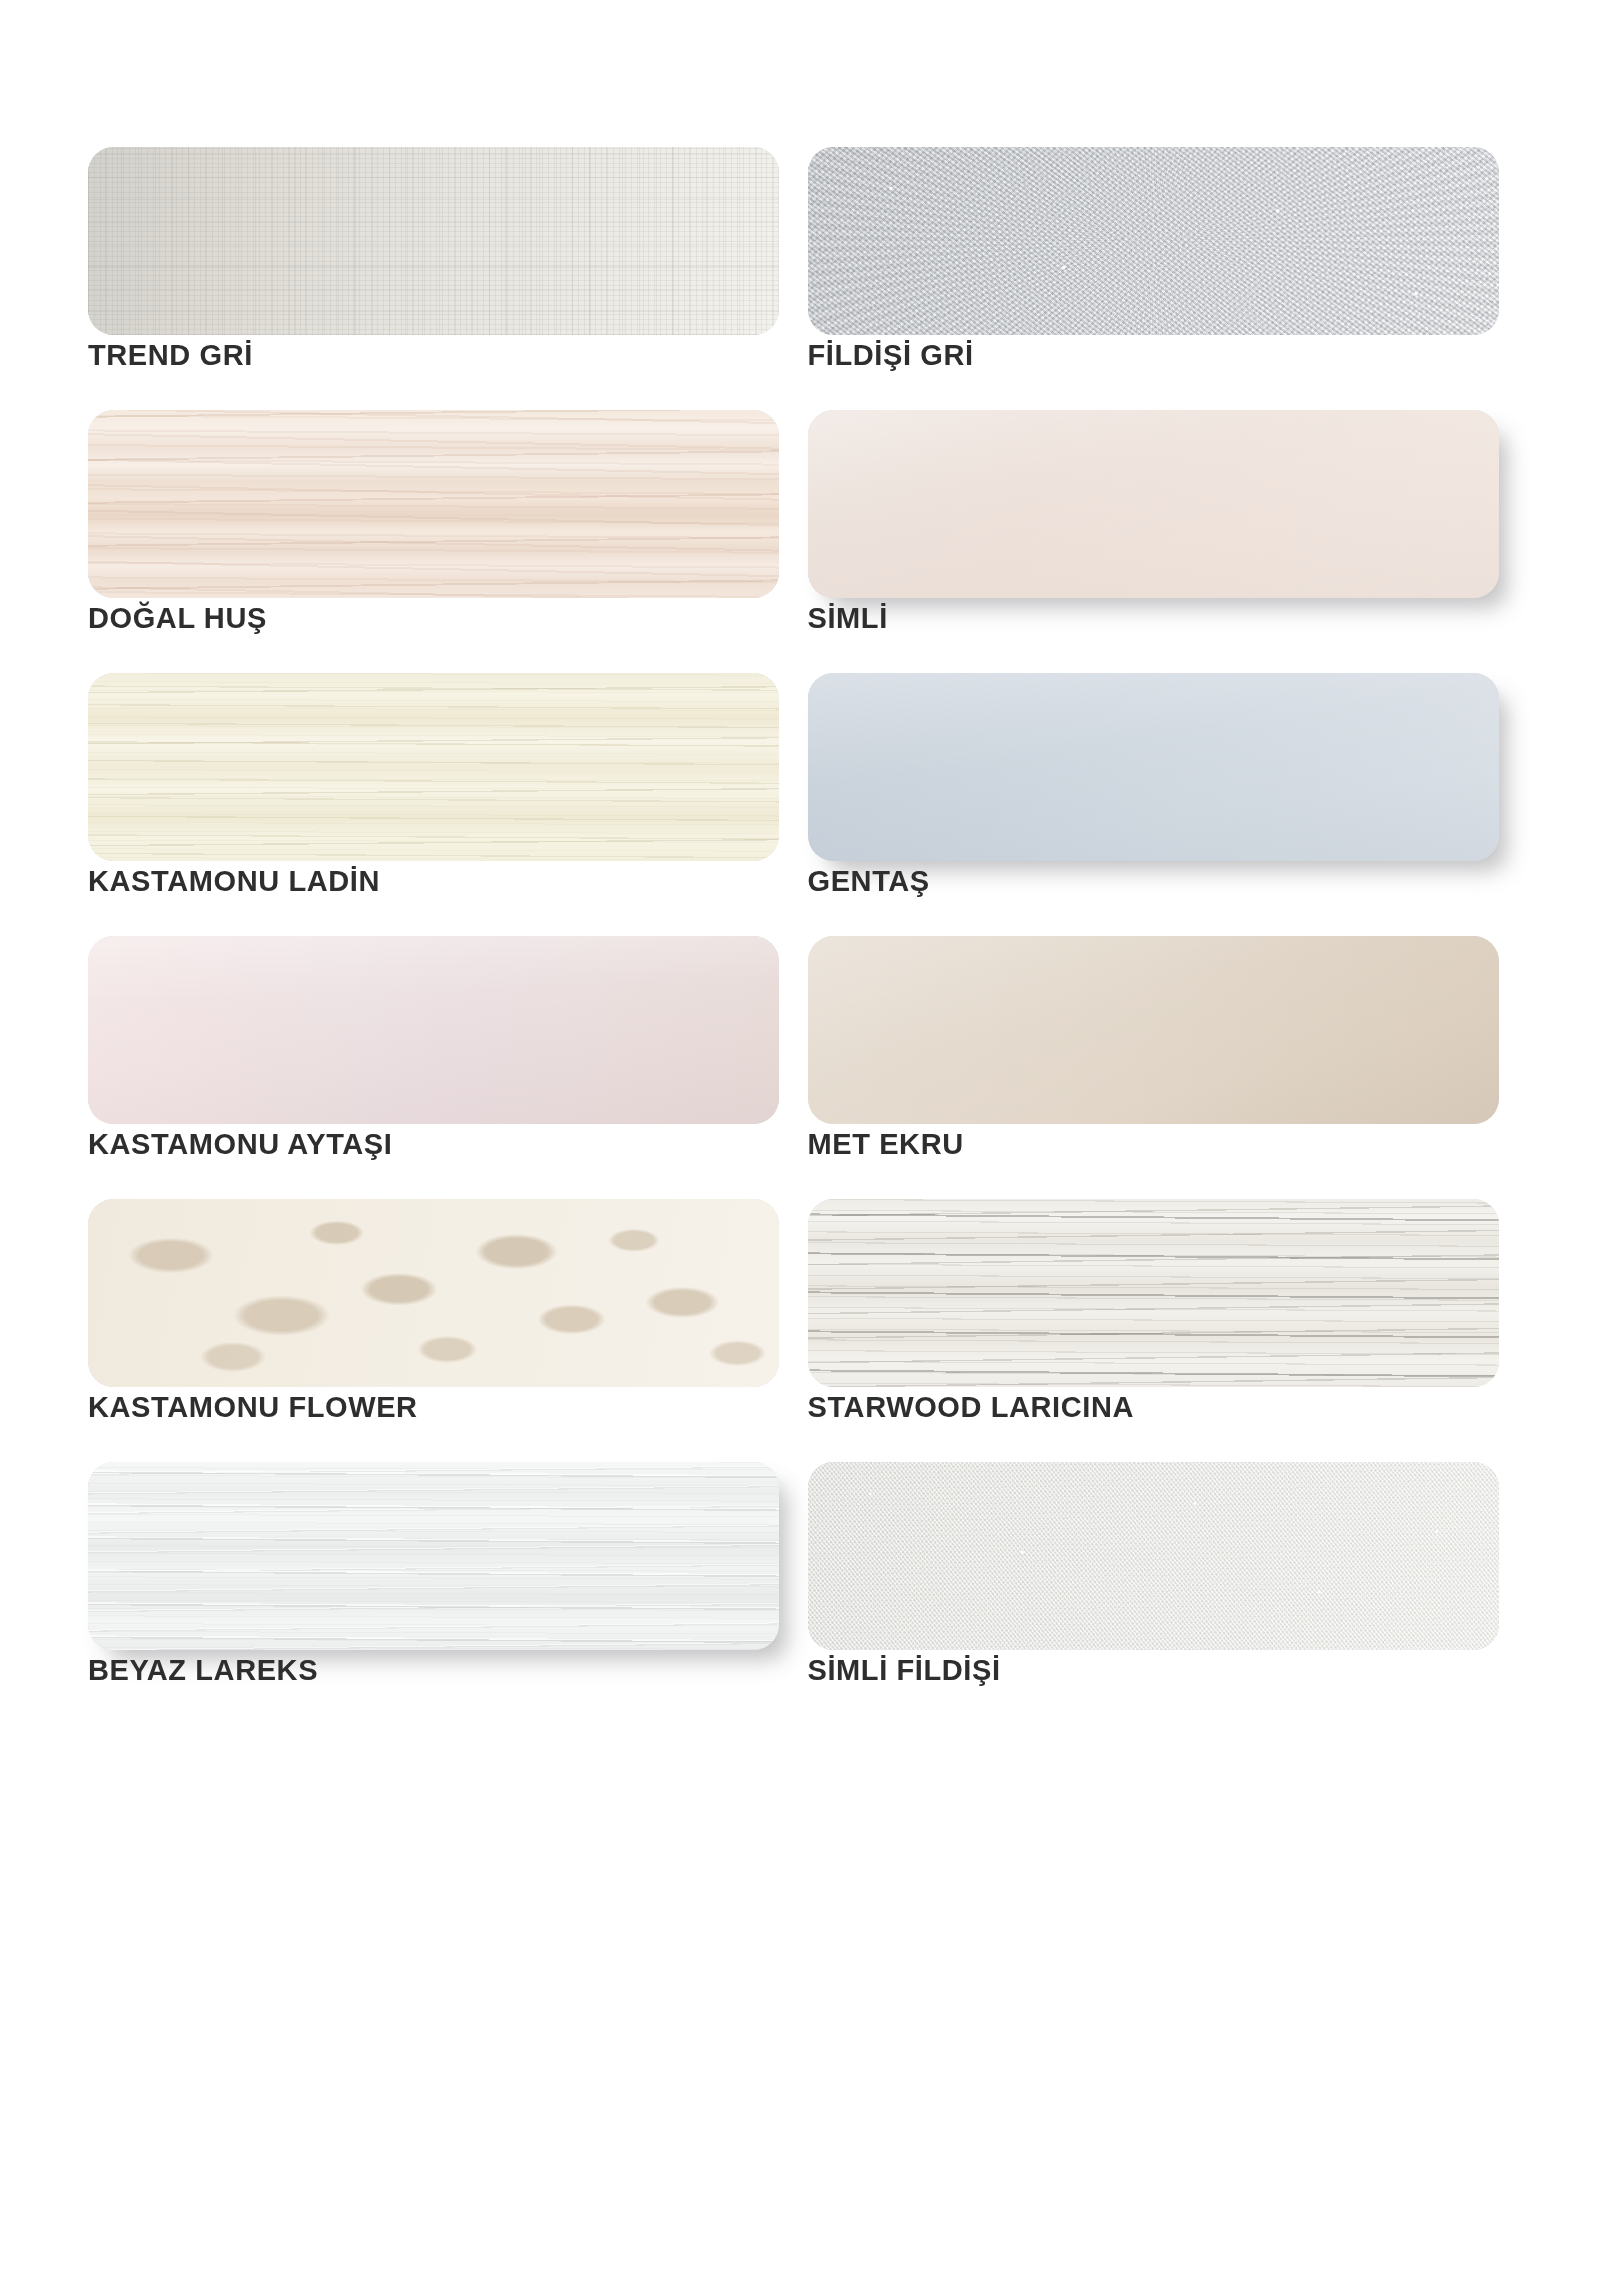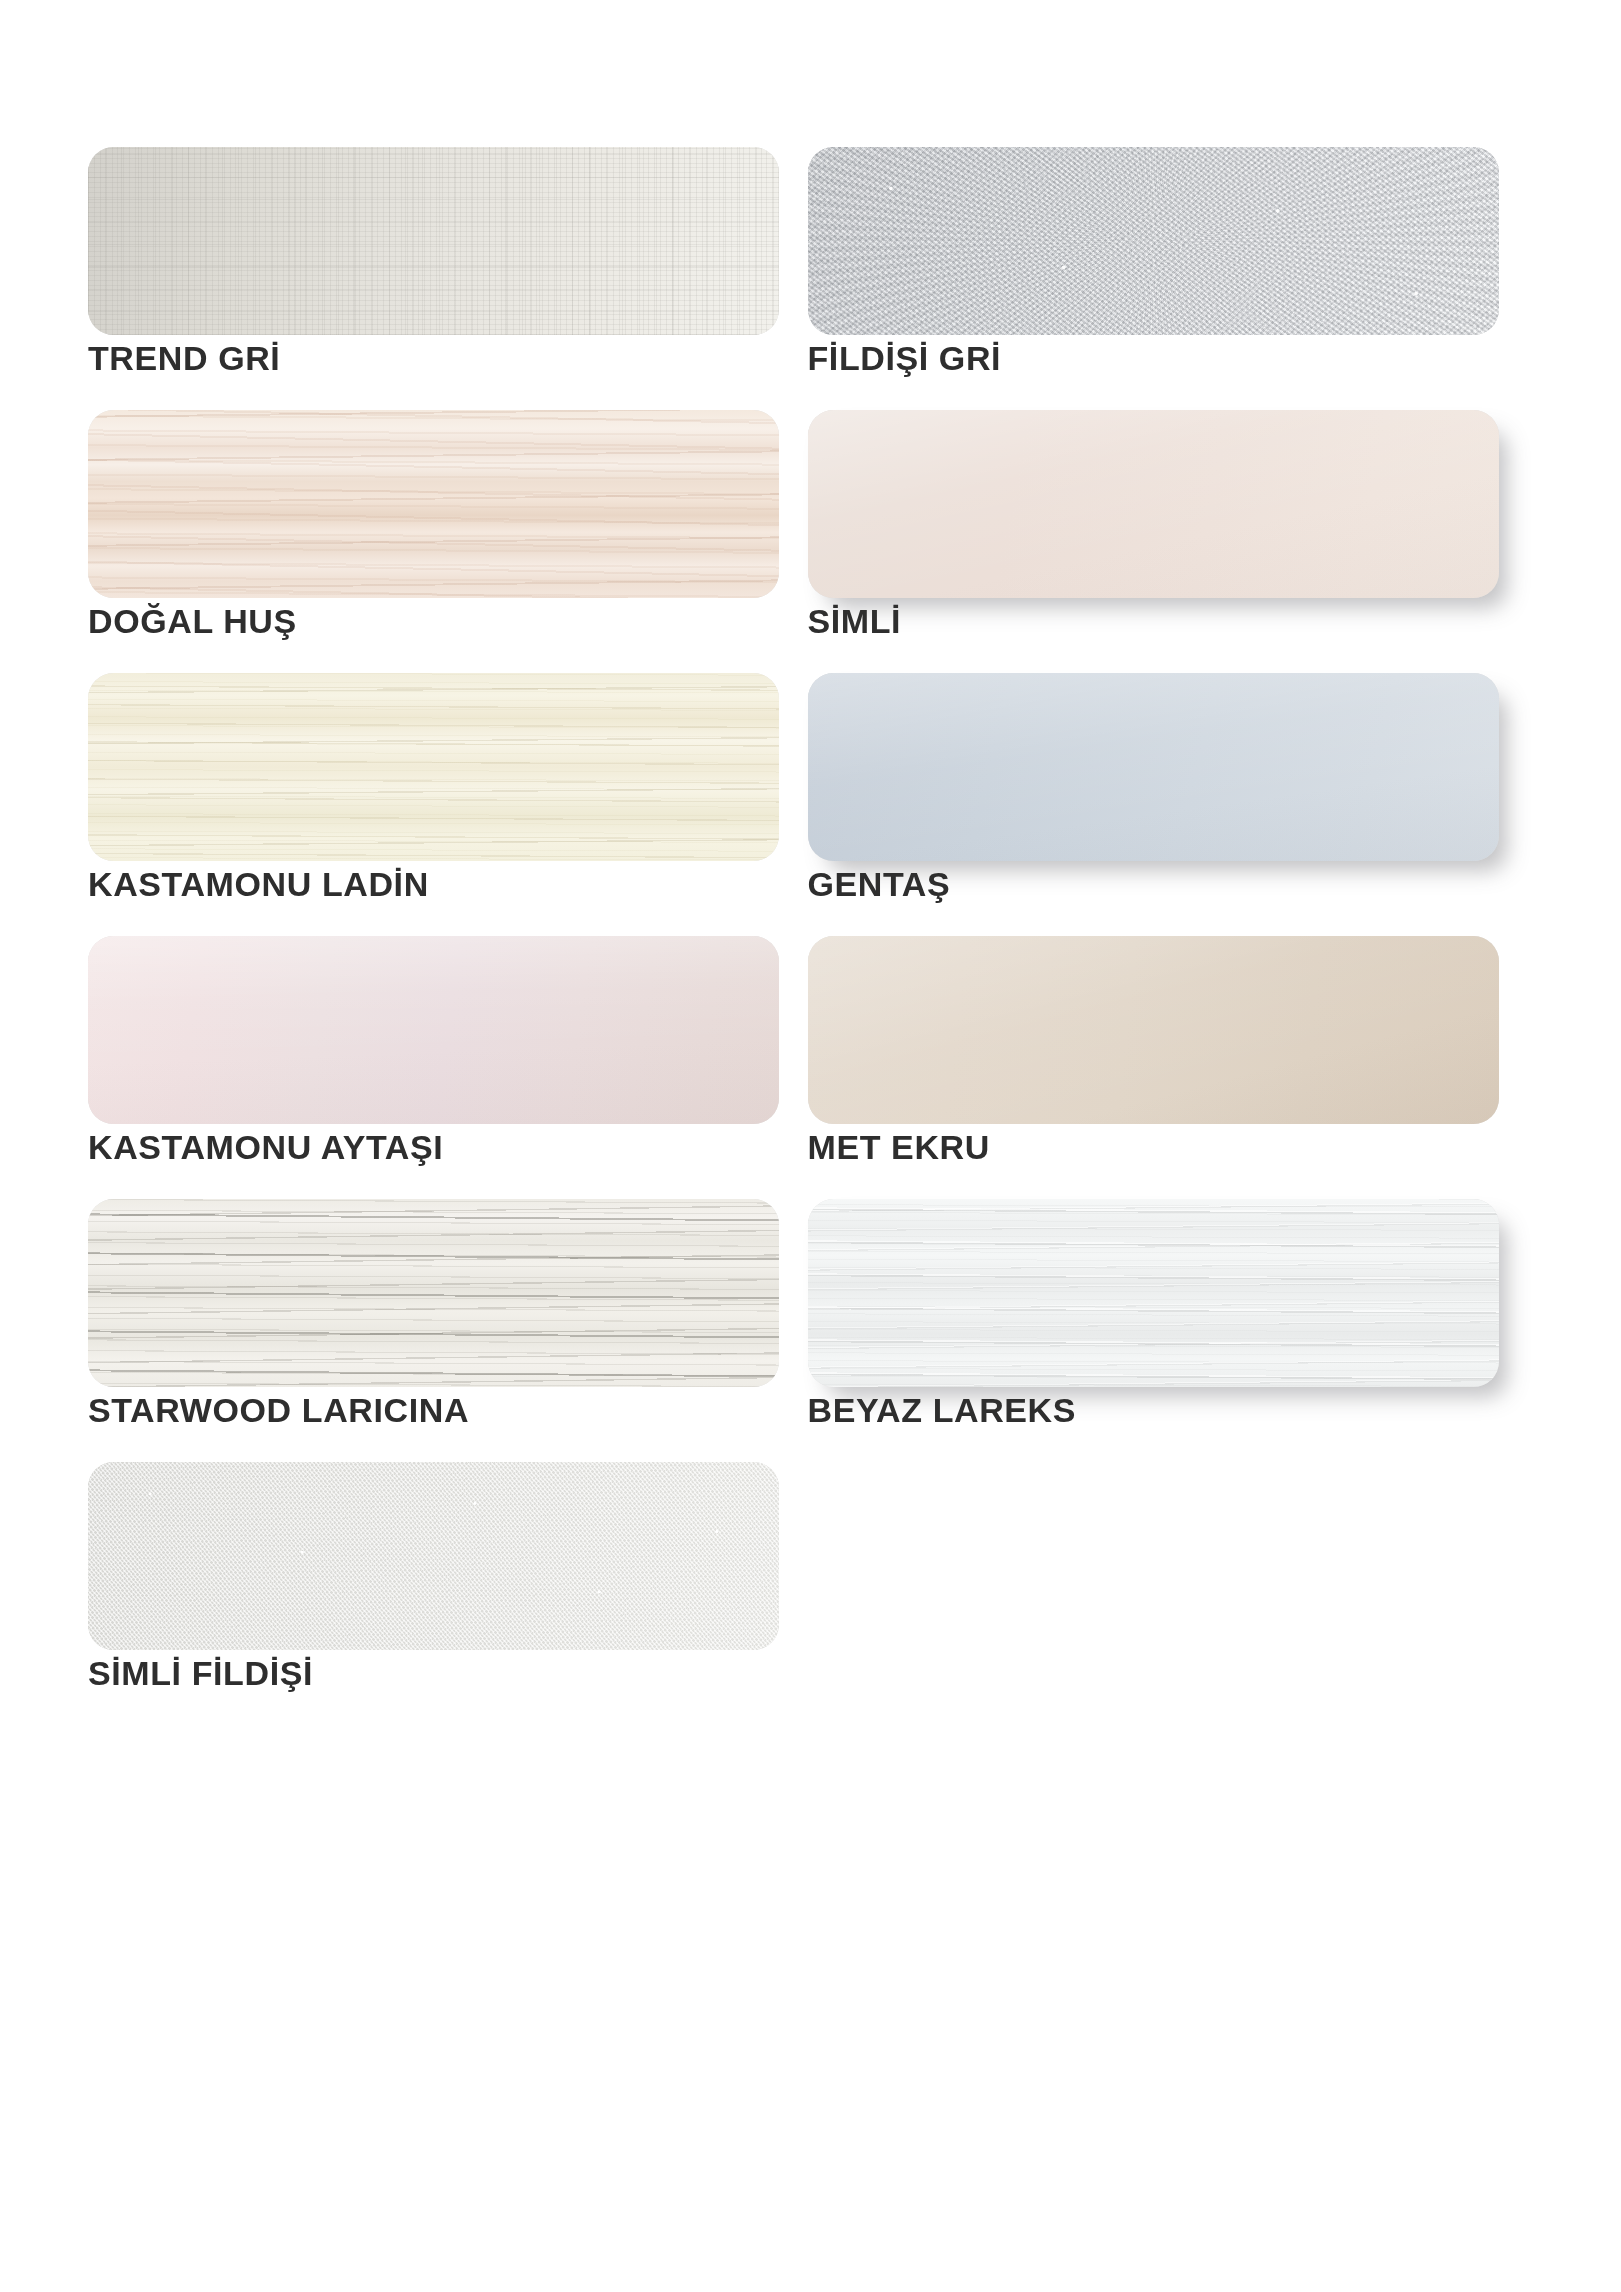--- a/index.html
+++ b/index.html
@@ -58,21 +58,21 @@
   .swatch .tex {
     position: absolute;
     inset: 0;
   }
 
   .label {
     position: absolute;
     left: 0;
     top: 192px;
     width: 691px;
-    font-size: 34px;
+    font-size: 29px;
     font-weight: 600;
     letter-spacing: 0.6px;
     color: #2e2e2e;
     font-family: "Liberation Sans", sans-serif;
   }
 
   
 
   
   .tex-trend-gri {
@@ -291,20 +291,28 @@
     <div class="cell">
       <div class="swatch-wrap">
         <div class="swatch">
           <div class="tex tex-met-ekru"></div>
         </div>
         <div class="label">MET EKRU</div>
       </div>
     </div>
 
 
+    <div class="cell">
+      <div class="swatch-wrap">
+        <div class="swatch">
+          <div class="tex tex-kastamonu-flower"></div>
+        </div>
+        <div class="label">KASTAMONU FLOWER</div>
+      </div>
+    </div>
 
     <div class="cell">
       <div class="swatch-wrap">
         <div class="swatch">
           <div class="tex tex-starwood-laricina"></div>
         </div>
         <div class="label">STARWOOD LARICINA</div>
       </div>
     </div>
 

